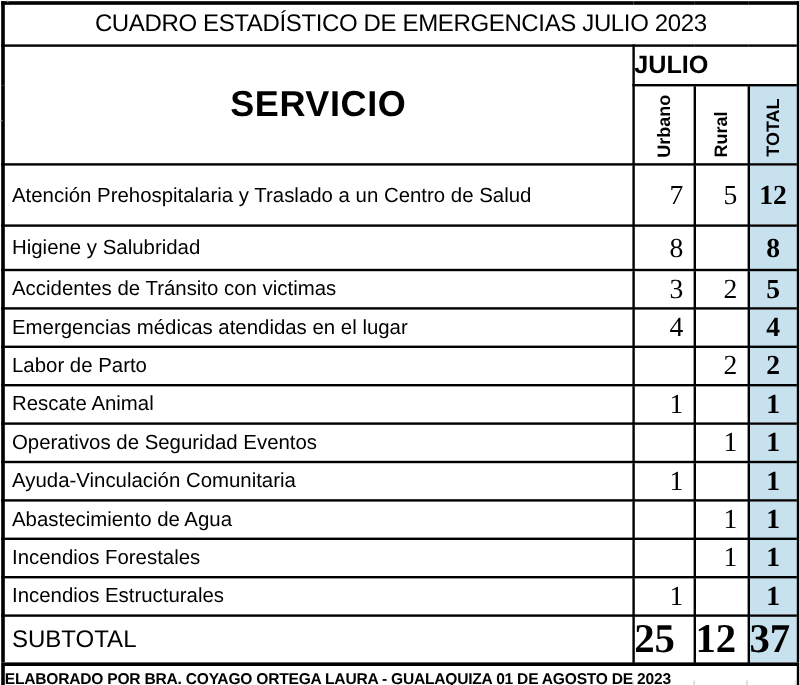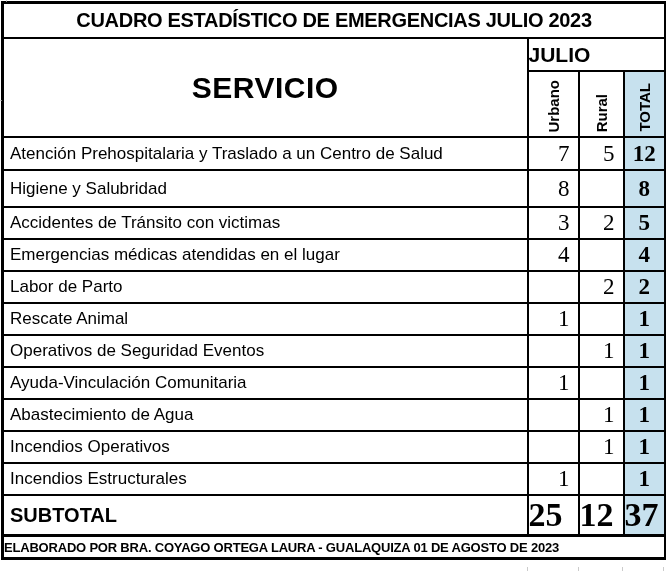--- a/index.html
+++ b/index.html
@@ -8,39 +8,39 @@
     font-family:"Liberation Sans", sans-serif; color:#000; overflow:hidden;
   }
   table.stats {
     position:absolute; left:1px; top:1px; width:663px;
     border-collapse:collapse; table-layout:fixed;
     border:3px solid #000;
   }
   td { border:2px solid #000; padding:0; overflow:hidden; }
 
   
-  tr.title-row td { height:33px; text-align:center; font-weight:bold; font-size:20px; letter-spacing:-0.3px; }
+  tr.title-row td { height:33px; text-align:center; font-weight:normal; font-size:20px; letter-spacing:-0.3px; }
   tr.julio-row td.julio { height:31px; text-align:left; font-weight:bold; font-size:21px; }
   td.servicio { text-align:center; vertical-align:middle; font-weight:bold; font-size:30px; letter-spacing:0.5px; }
   tr.vhead-row td { height:64px; vertical-align:bottom; text-align:center; }
   .vtext {
     display:inline-block; writing-mode:vertical-rl; transform:rotate(180deg);
     font-weight:bold; font-size:15px; padding:0 0 5px 0; line-height:1;
   }
   tr.data-row { height:32px; }
-  tr.data-row.tall { height:33px; }
+  tr.data-row.tall { height:51px; }
   tr.data-row.mid  { height:37px; }
   td.label { font-size:17px; padding-left:6px; vertical-align:middle; }
   td.num {
     font-family:"Liberation Serif", serif; font-size:23px;
     text-align:right; padding-right:8px; vertical-align:middle;
   }
   td.totalcol { background:#C7E1EE; text-align:center; padding-right:0; font-weight:bold; }
   tr.subtotal-row { height:35px; }
-  tr.subtotal-row td.label { font-family:"Liberation Sans", sans-serif; font-weight:bold; font-size:20px; }
+  tr.subtotal-row td.label { font-family:"Liberation Sans", sans-serif; font-weight:normal; font-size:20px; }
   tr.subtotal-row td.num { font-weight:bold; font-size:34px; padding-right:16px; }
   tr.footer-row td { height:20px; border-top:3px solid #000; text-align:left; font-weight:bold; font-size:13px; letter-spacing:-0.2px; }
 
   
   .grid-stub { position:absolute; background:#b9b9b9; opacity:0.75; }
 </style>
 </head>
 <body>
 
 <div id="page">
@@ -114,21 +114,21 @@
         <td class="num"></td>
         <td class="num totalcol">1</td>
       </tr>
       <tr class="data-row">
         <td class="label">Abastecimiento de Agua</td>
         <td class="num"></td>
         <td class="num">1</td>
         <td class="num totalcol">1</td>
       </tr>
       <tr class="data-row">
-        <td class="label">Incendios Operativos</td>
+        <td class="label">Incendios Forestales</td>
         <td class="num"></td>
         <td class="num">1</td>
         <td class="num totalcol">1</td>
       </tr>
       <tr class="data-row">
         <td class="label">Incendios Estructurales</td>
         <td class="num">1</td>
         <td class="num"></td>
         <td class="num totalcol">1</td>
       </tr>

